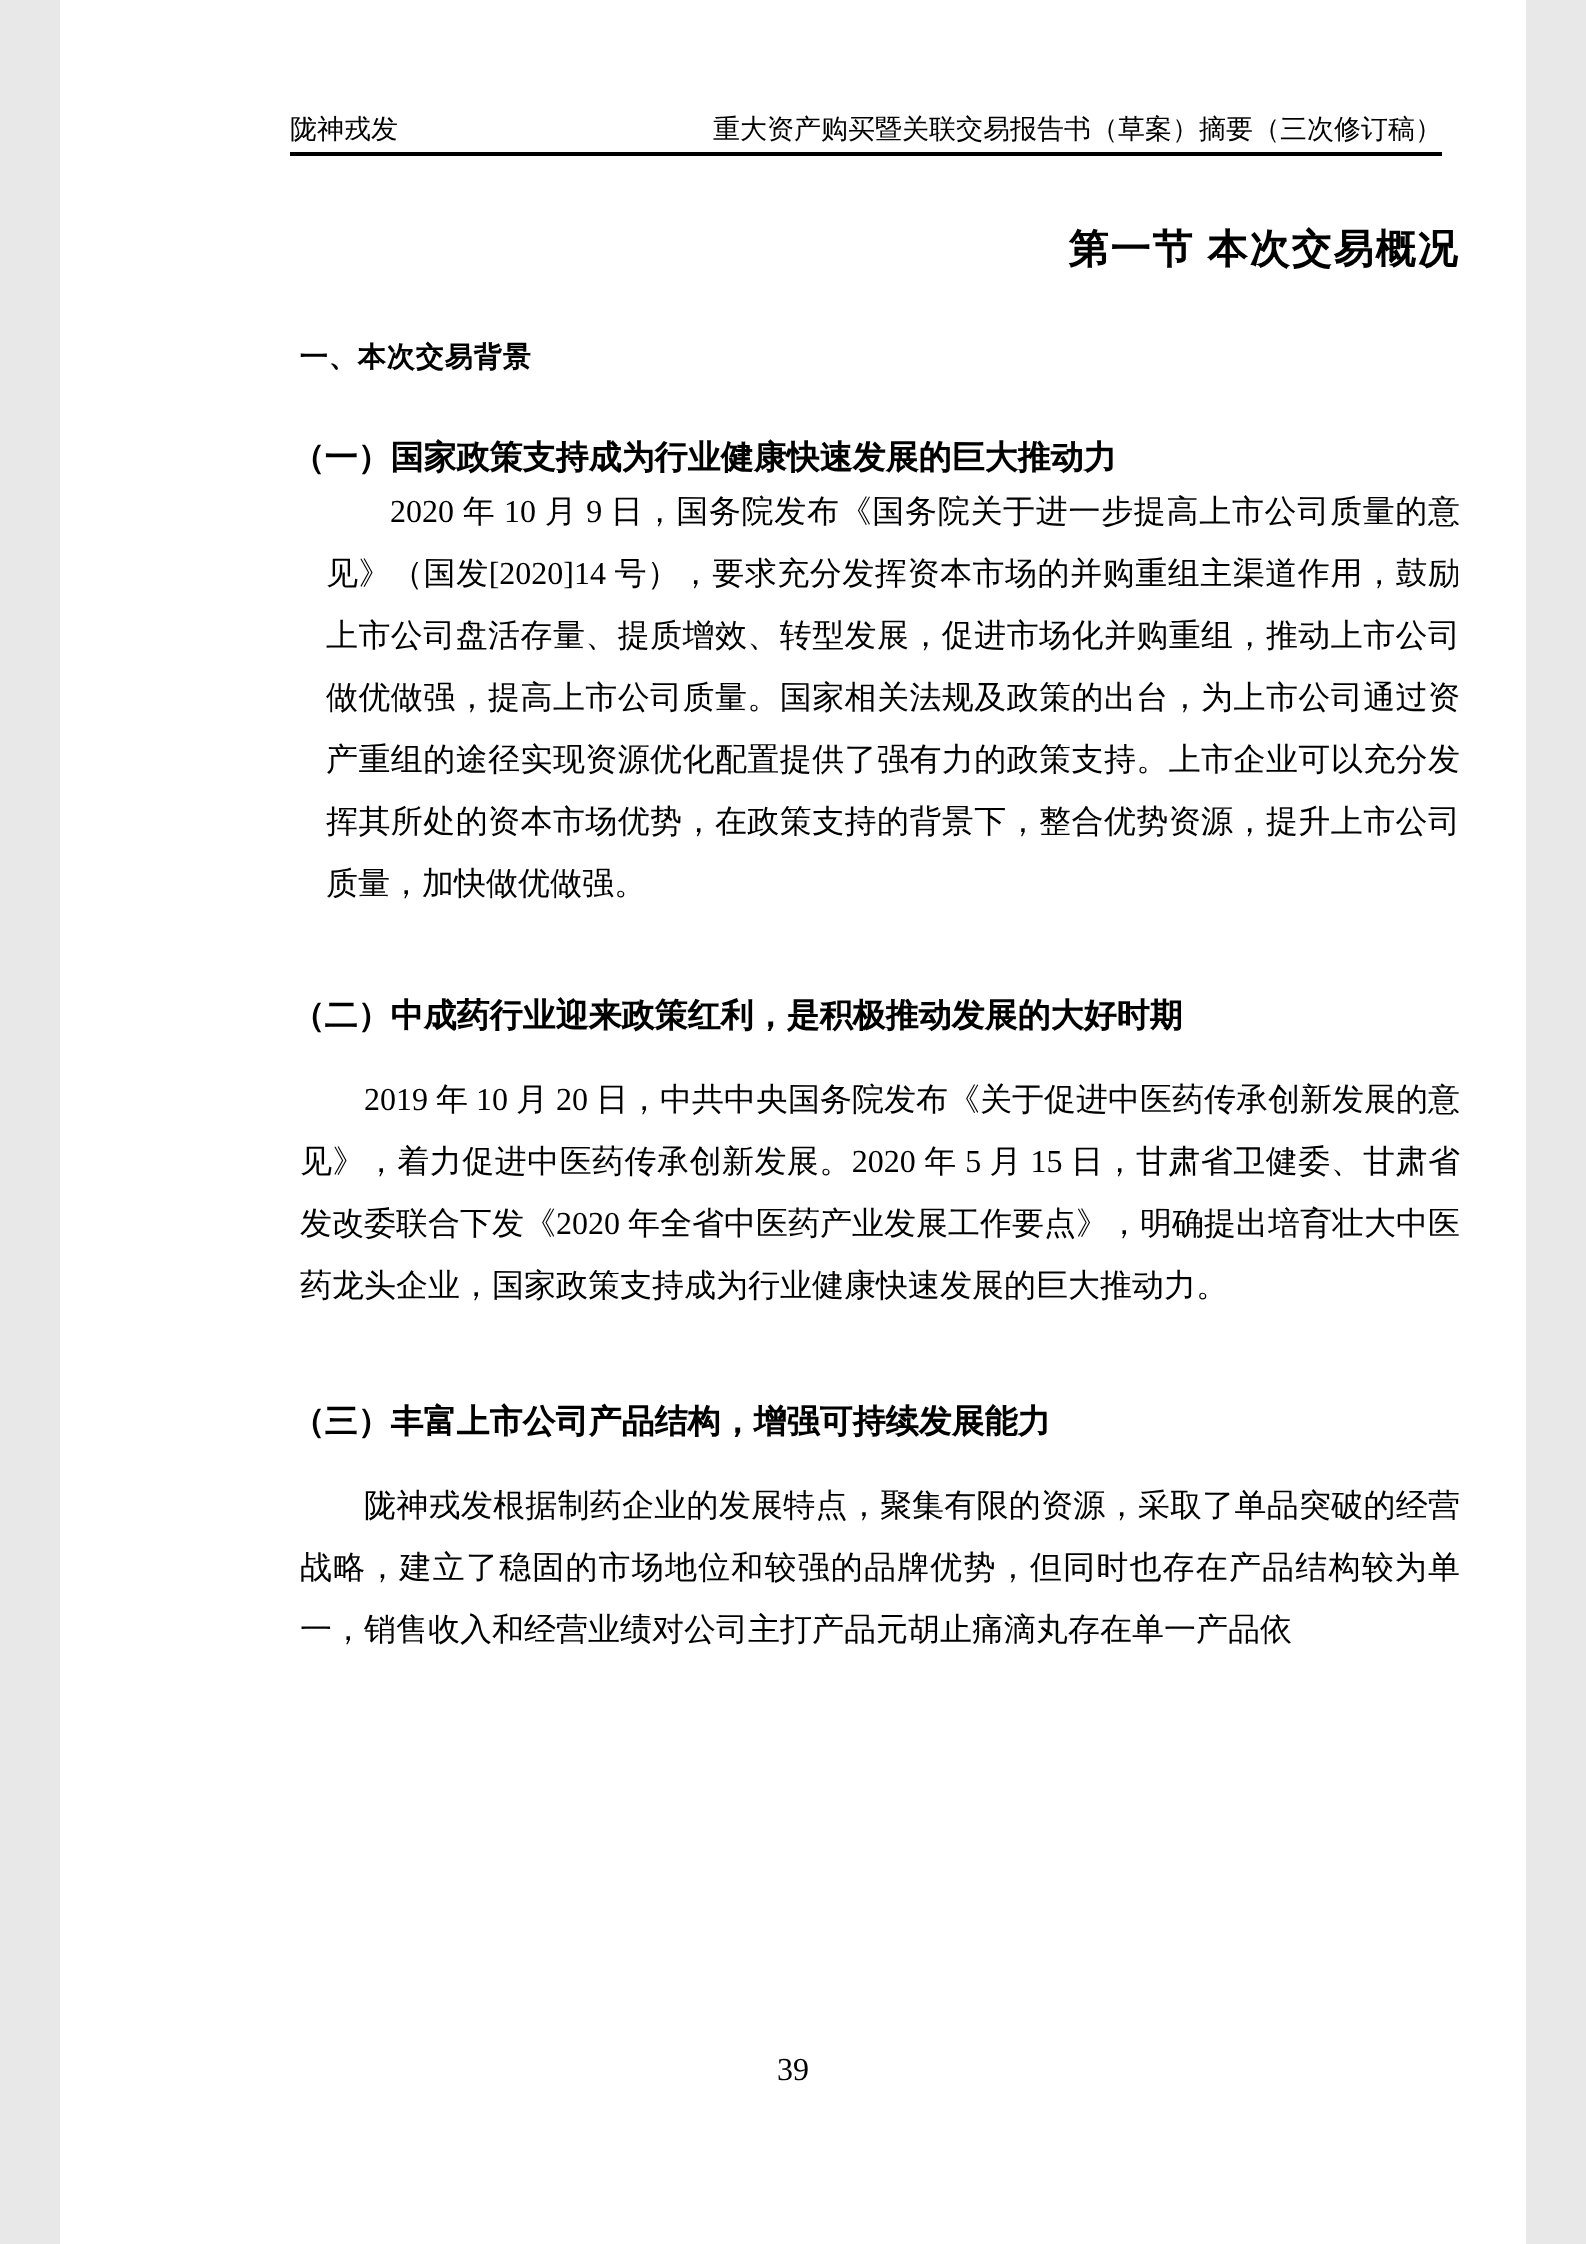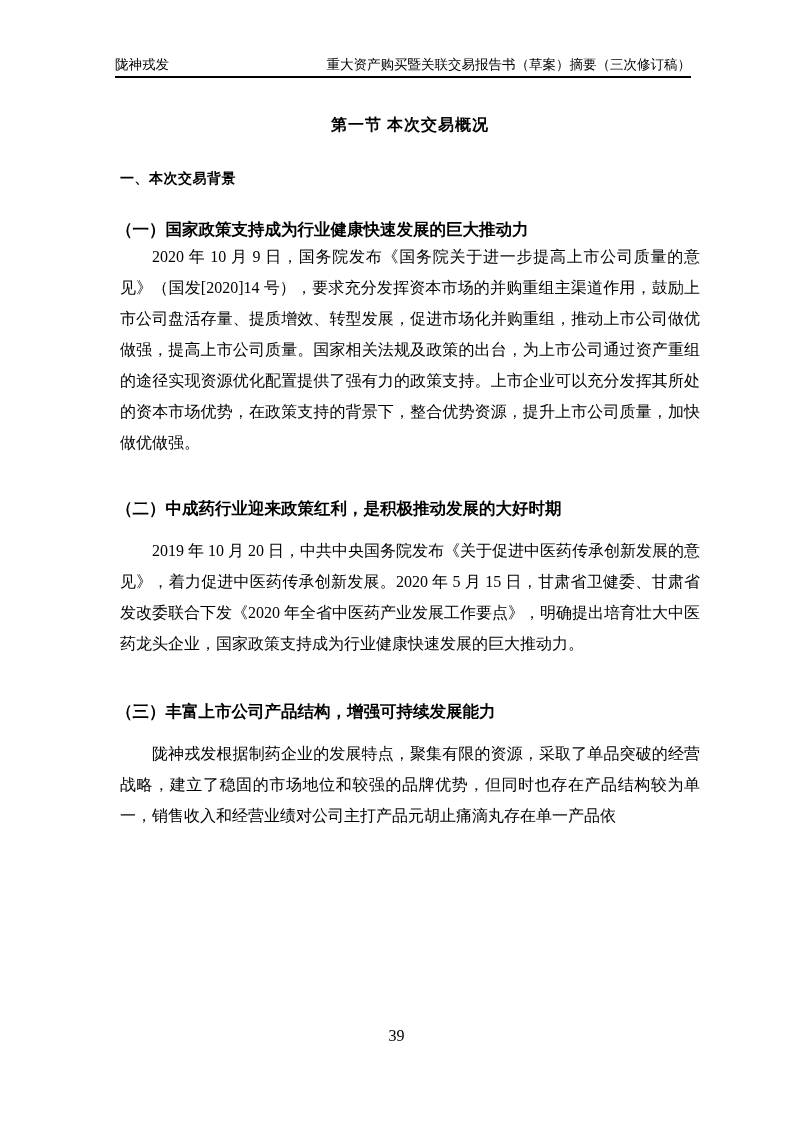--- a/index.html
+++ b/index.html
@@ -2,21 +2,21 @@
 <html><head>
 <meta charset="utf-8">
 <style>
   html, body {
     margin: 0;
     padding: 0;
     background: #e8e8e8;
   }
   .page {
     position: relative;
-    width: 793px;
+    width: 733px;
     height: 1122px;
     margin: 0 auto;
     background: #ffffff;
     overflow: hidden;
     color: #000000;
     font-family: "Liberation Serif", "DejaVu Serif", serif;
   }
   
   .doc-header {
     position: absolute;
@@ -35,25 +35,25 @@
   .doc-header .hdr-right { white-space: nowrap; text-align: right; }
   
   .doc-body {
     position: absolute;
     top: 77px;
     left: 120px;
     width: 580px;
   }
   .doc-title {
     margin: 33px 0 0 0;
-    font-family: Liberation Serif, serif;
+    font-family: Liberation Sans, sans-serif;
     font-weight: 700;
-    font-size: 16px;
+    font-size: 20px;
     line-height: 30px;
-    text-align: center;
+    text-align: right;
     letter-spacing: 1px;
   }
   .sec-heading {
     margin: 26px 0 0 0;
     font-family: "Liberation Sans", "DejaVu Sans", sans-serif;
     font-weight: 700;
     font-size: 14px;
     line-height: 24px;
     letter-spacing: 0.5px;
   }
@@ -67,21 +67,21 @@
   .sub-heading.gap-large { margin-top: 38px; }
   .sub-heading.gap-medium { margin-top: 40px; }
   .body-para {
     margin: 15px 0 0 0;
     font-size: 16px;
     line-height: 31px;
     text-align: justify;
     text-justify: inter-ideograph;
     text-indent: 2em;
   }
-  .body-para.no-gap { margin-top: 0; }
+  .body-para.no-gap { margin-top: 0; margin-left: 13px; }
   
   .doc-footer {
     position: absolute;
     left: 0;
     right: 0;
     bottom: 77px;
     text-align: center;
     font-size: 16px;
   }
 </style>

